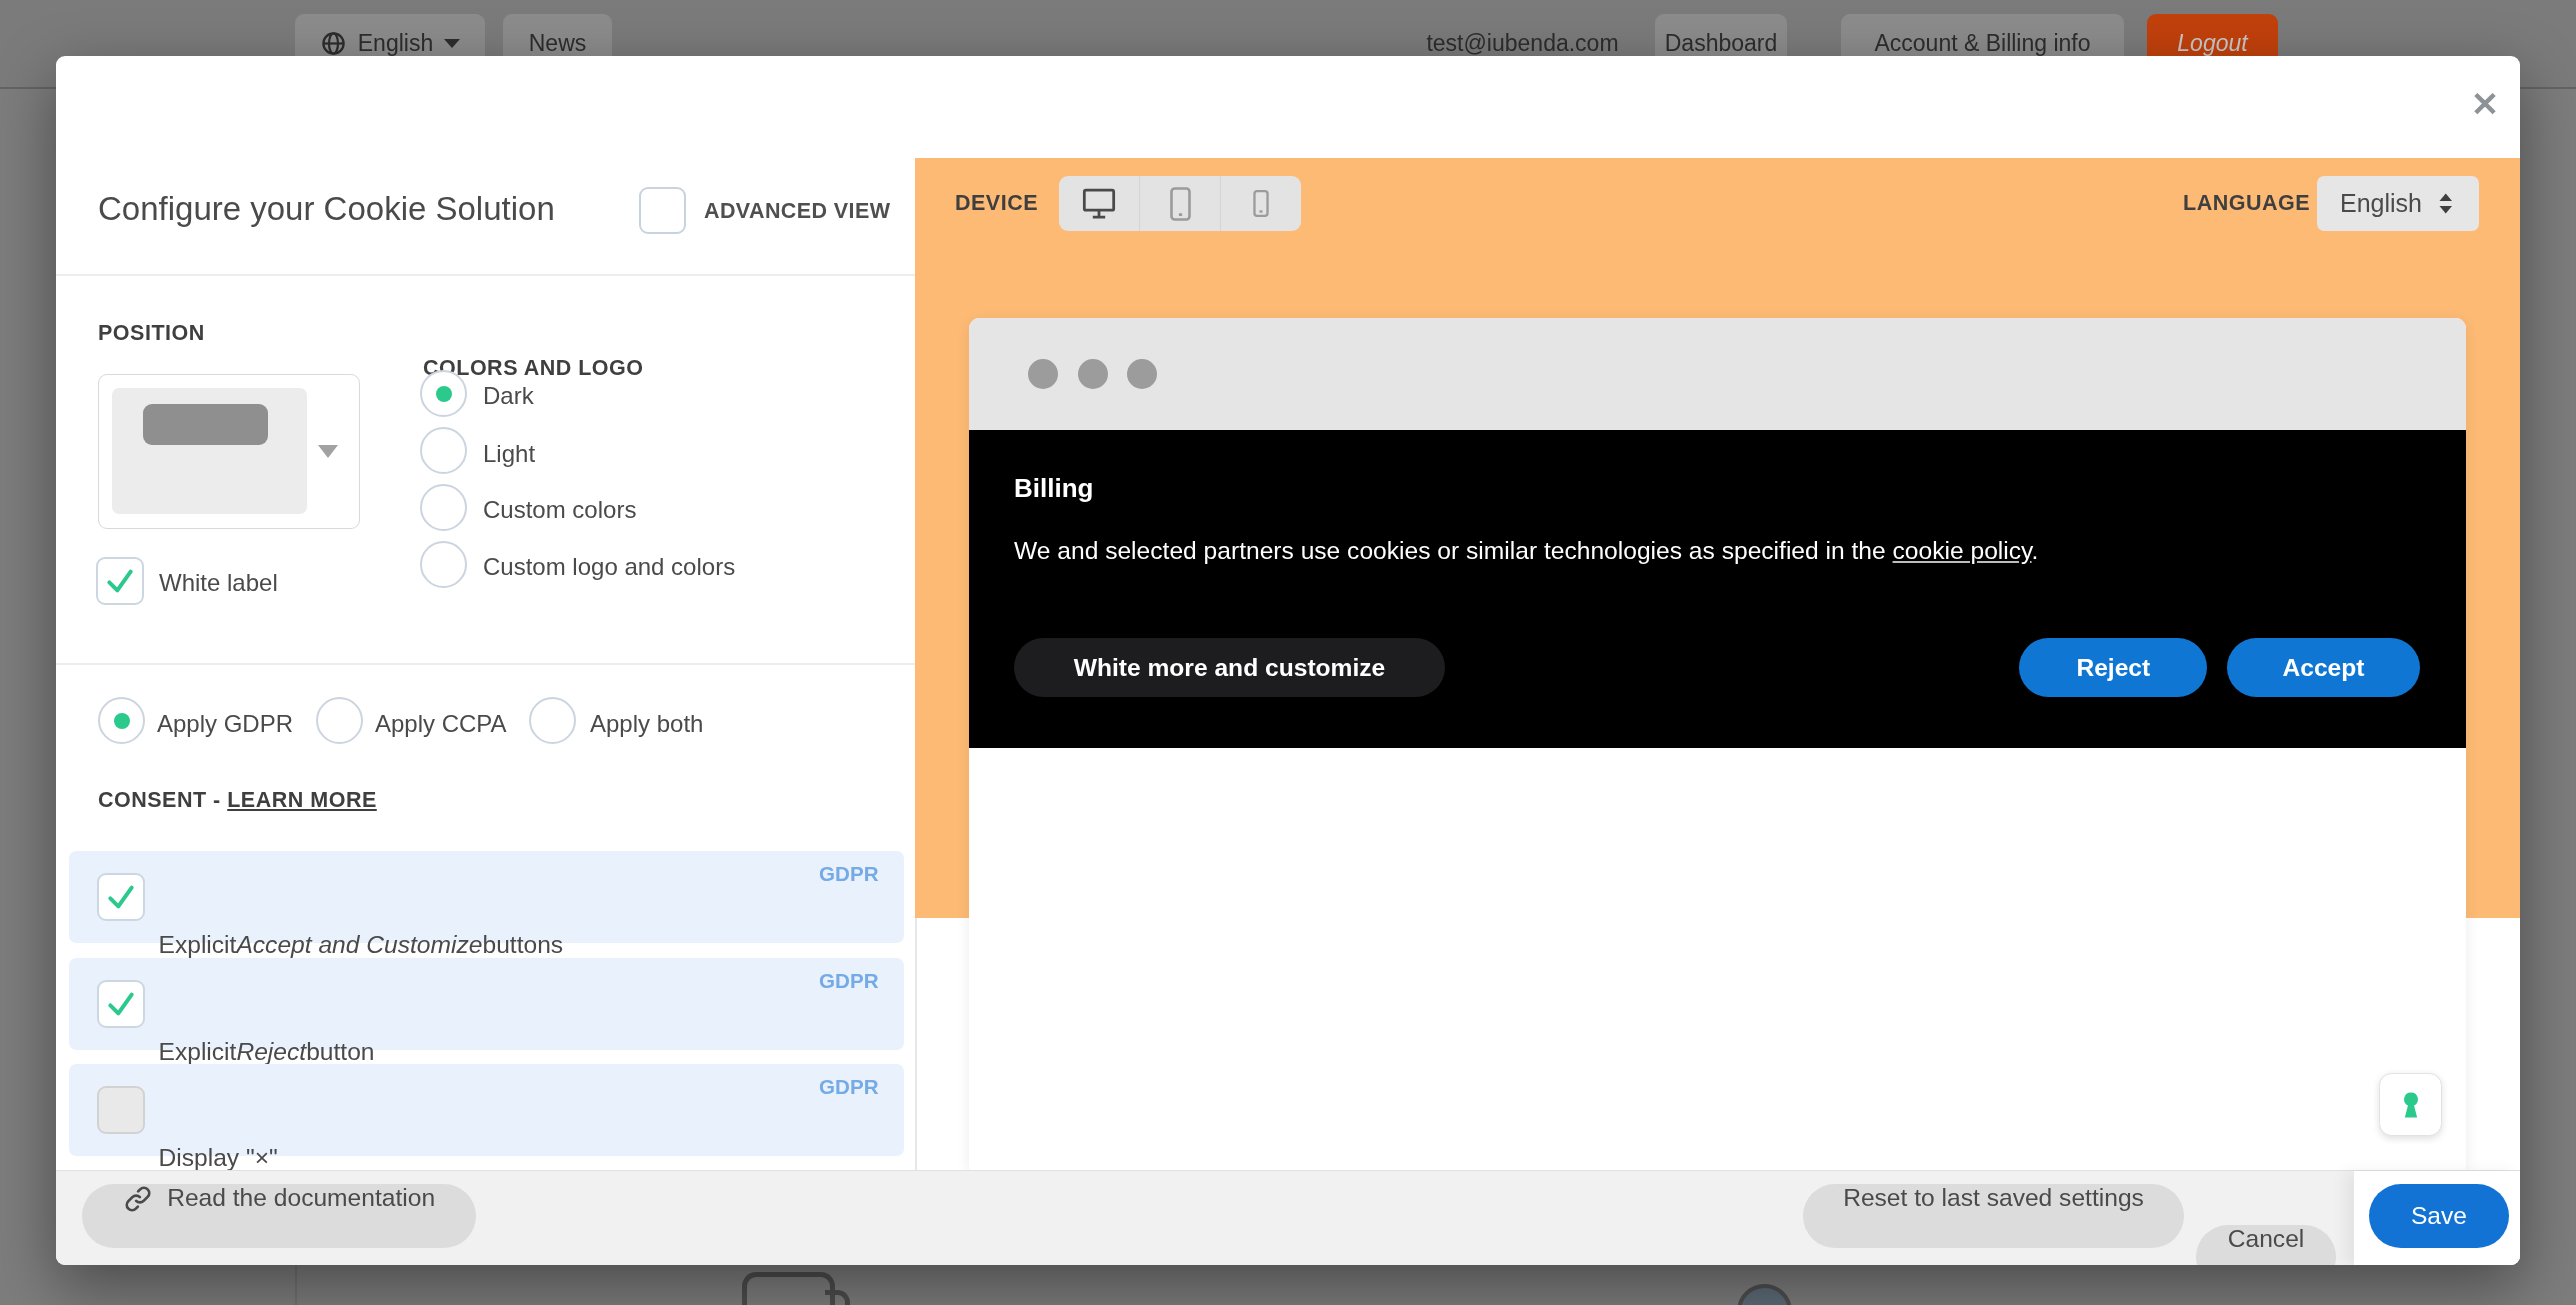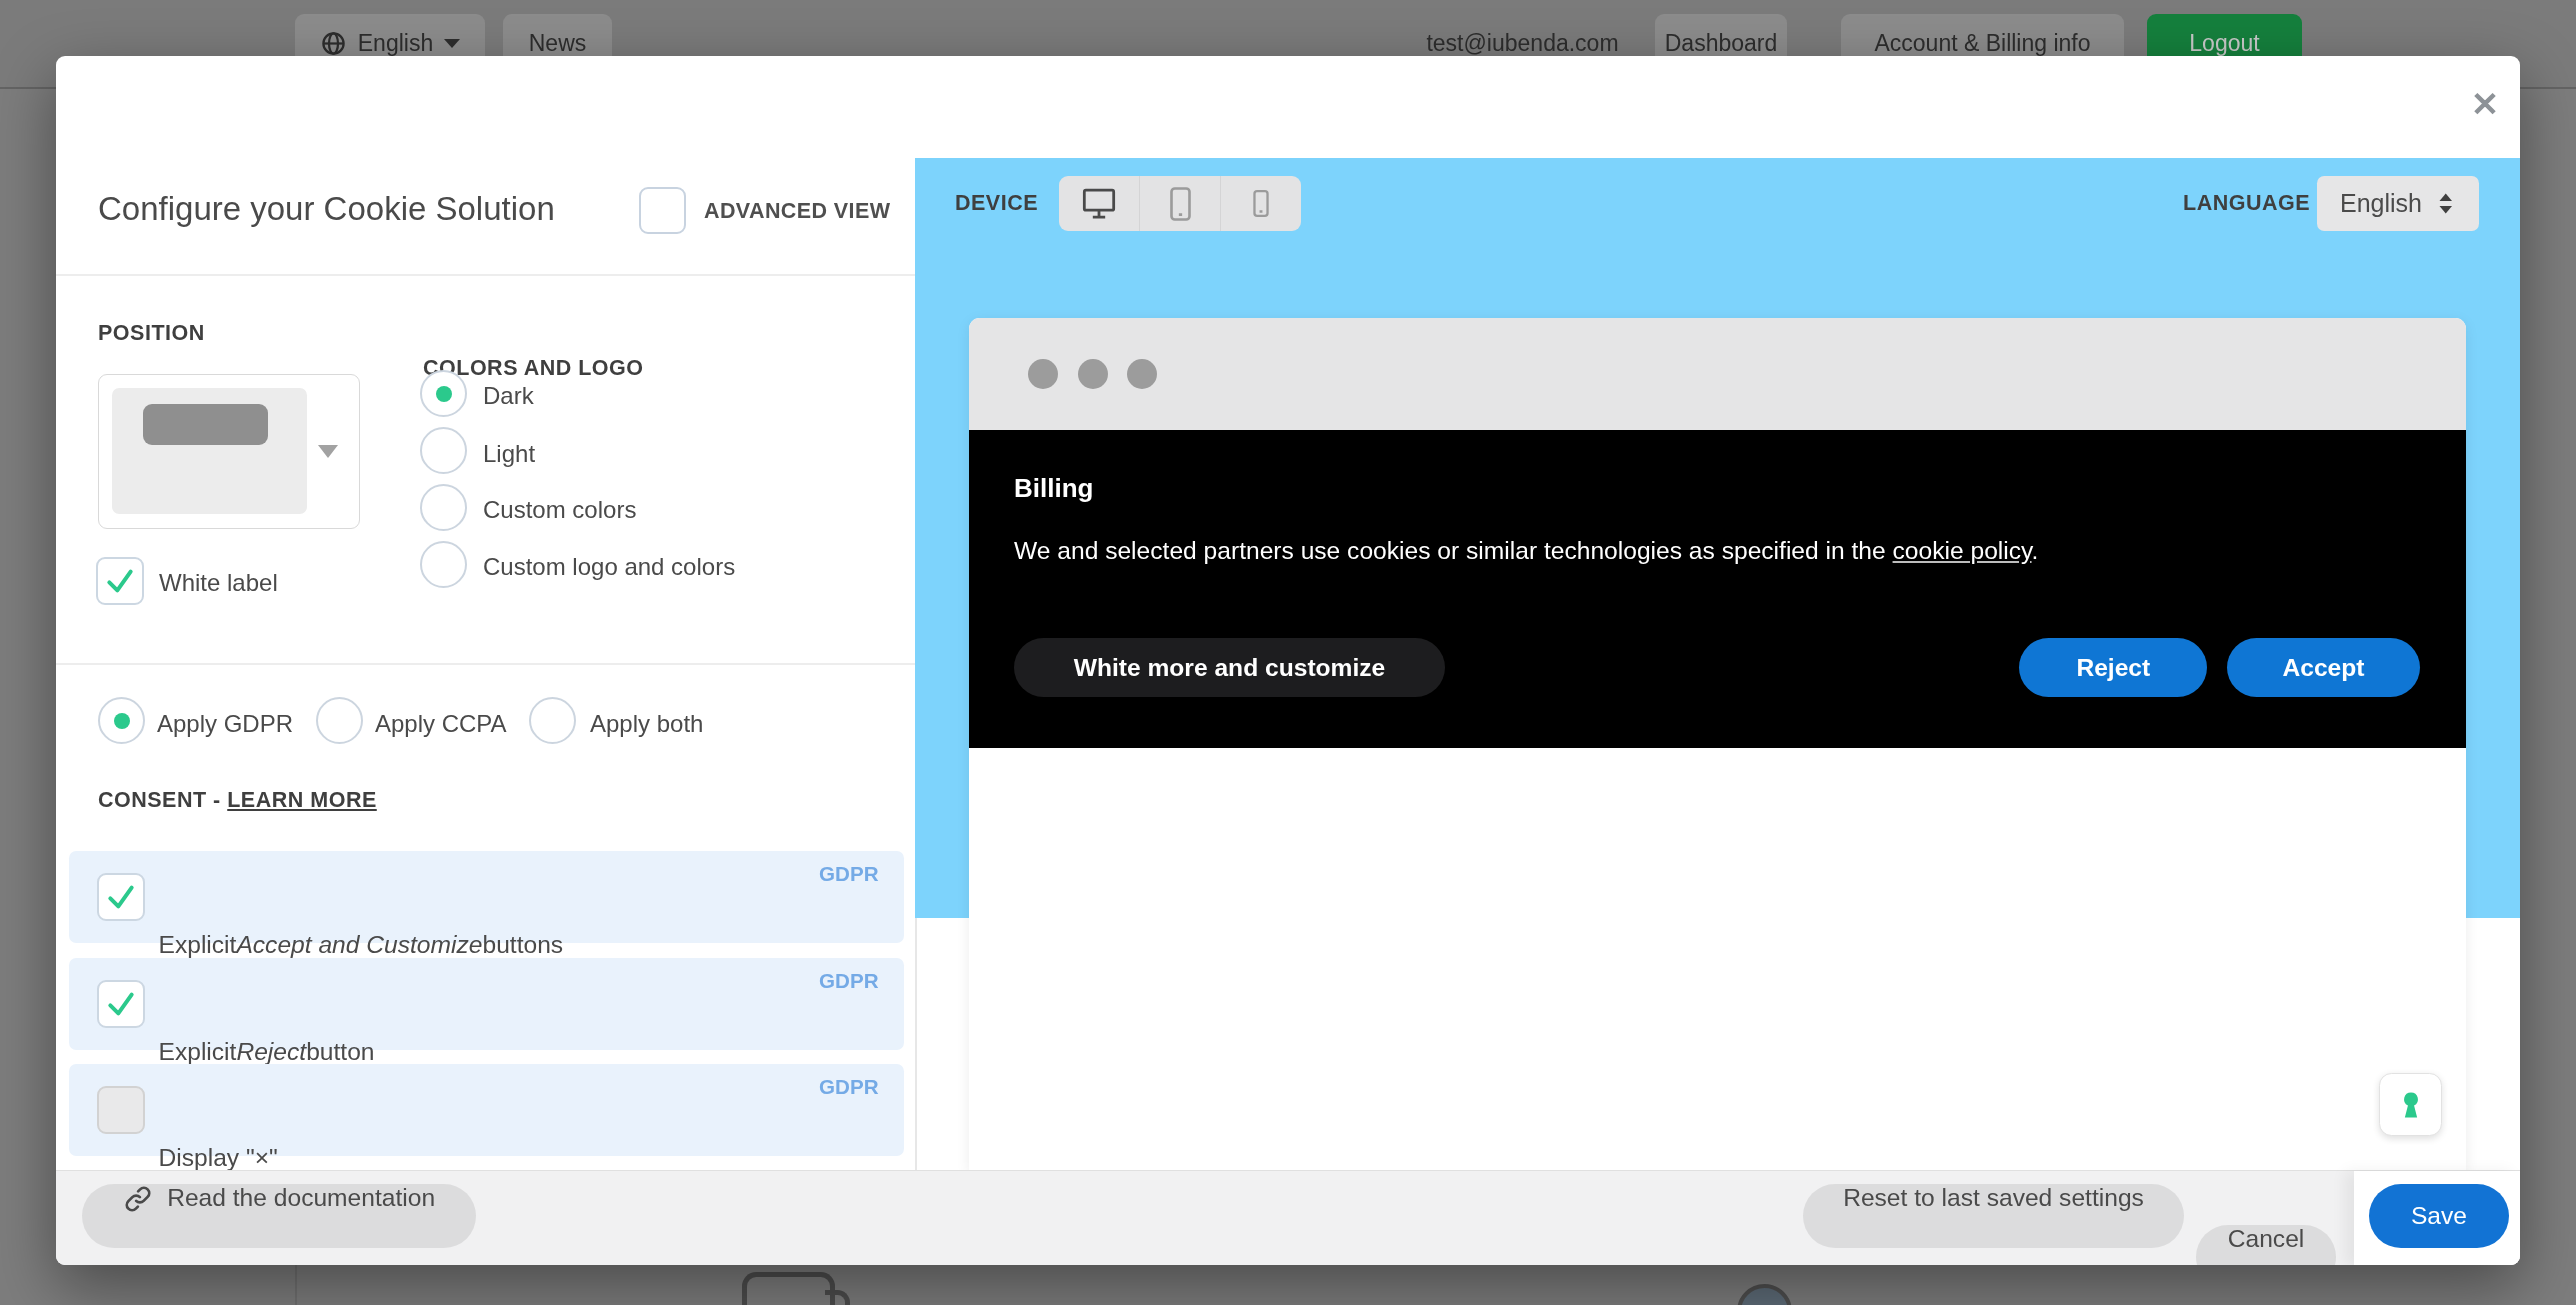--- a/index.html
+++ b/index.html
@@ -14,21 +14,21 @@
            background:#7b7b7b; border-bottom:2.7px solid #646464; }
   .tb-item{ position:absolute; top:14.3px; height:59px; border-radius:9px;
             display:flex; align-items:center; justify-content:center;
             font-size:23px; color:#2d2d2d; gap:10.7px; }
   .tb-pill{ background:#8c8c8c; }
   .tb-lang{ left:295px; width:190px; }
   .tb-news{ left:503px; width:109px; }
   .tb-email{ left:1413px; width:219px; background:none; }
   .tb-dash{ left:1655px; width:132px; }
   .tb-acct{ left:1841px; width:283px; }
-  .tb-logout{ left:2147px; width:155px; background:#15803d; color:#c9c9c9; }
+  .tb-logout{ left:2147px; width:131px; background:#c2410c; color:#c9c9c9;font-style:italic; }
   .caret-down{ width:0; height:0; border-left:8px solid transparent;
                border-right:8px solid transparent; border-top:9.8px solid #2d2d2d; }
   .bg-vline{ position:absolute; left:295px; top:89px; width:1.8px; height:1216px; background:#717171; }
   .bg-scroll{ position:absolute; left:742px; top:1272px; width:93px; height:34px;
               border:5.4px solid #4d4d4d; border-bottom:none; border-radius:14.3px 14.3px 0 0; }
   .bg-scroll:after{ content:""; position:absolute; right:-19.7px; top:12.5px; width:19.7px; height:16px;
                     border:5.4px solid #4d4d4d; border-left:none; border-bottom:none; border-radius:0 12.5px 0 0; }
   .bg-circle{ position:absolute; left:1737px; top:1284px; width:55px; height:55px;
               border-radius:50%; background:#5d6b77; border:4.5px solid #4f4f4f; }
 
@@ -79,21 +79,21 @@
   .consent-hdr a{ color:#3f3f3f; text-decoration:underline; }
 
   .crow{ position:absolute; left:12.5px; width:835px; height:92px;
          background:#e9f2fc; border-radius:7.2px; }
   .crow .checkbox{ position:absolute; left:28px; top:21.5px; }
   .crow .ctext{ position:absolute; left:90px; top:0; height:92px; display:flex; align-items:center;
                 font-size:24.6px; color:#4a4a4a;margin-top:48px; }
   .crow .badge{ position:absolute; right:25px; top:10.7px; font-size:20.6px; font-weight:bold; color:#74aae6; }
 
   
-  .preview{ position:absolute; left:859px; top:102px; width:1606px; height:760px; background:#7dd3fc; }
+  .preview{ position:absolute; left:859px; top:102px; width:1606px; height:760px; background:#fdba74; }
   .device-label{ left:40px; top:33px; }
   .seg{ position:absolute; left:144px; top:18px; width:242px; height:55px;
         background:#e3e3e4; border-radius:9px; display:flex; overflow:hidden; }
   .seg button{ flex:1; border:none; background:none; display:flex; align-items:center;
                justify-content:center; cursor:pointer; border-right:1.8px solid #d4d4d5; }
   .seg button:last-child{ border-right:none; }
   .lang-label{ left:1268px; top:33px; }
   .lang-select{ position:absolute; left:1402px; top:18px; width:162px; height:55px;
                 background:#e6e6e7; border-radius:7.2px; display:flex; align-items:center;
                 justify-content:center; gap:12.5px; font-size:25px; color:#4a4a4a; cursor:pointer; }

